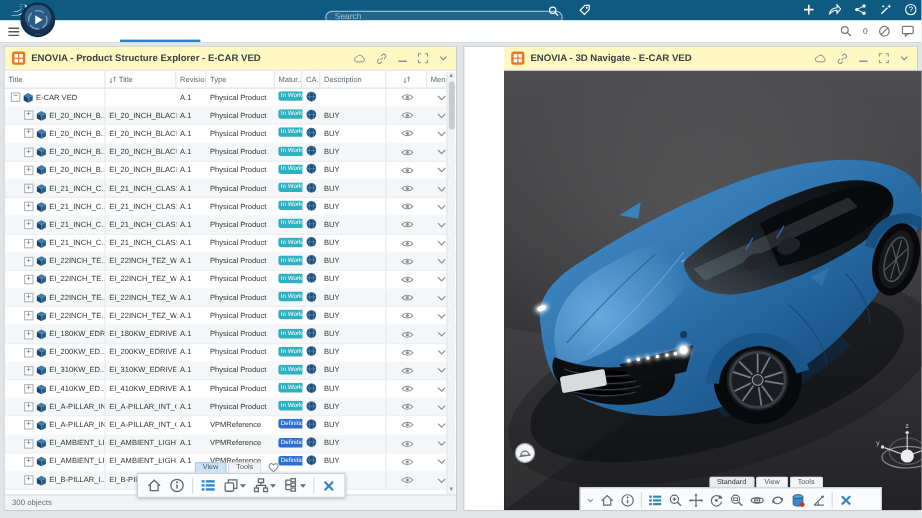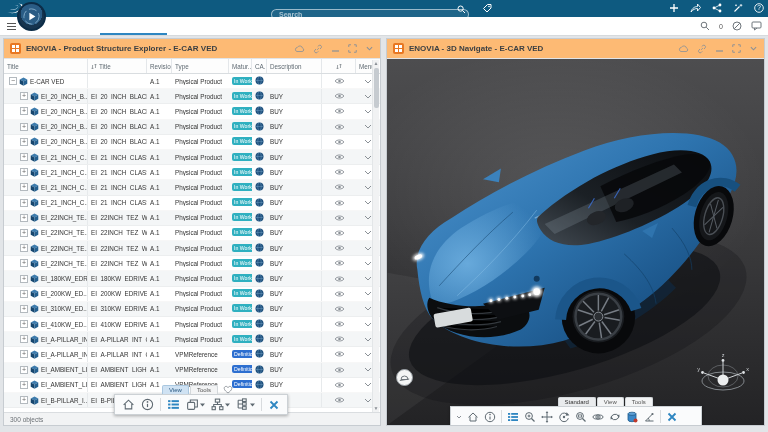--- a/index.html
+++ b/index.html
@@ -13,40 +13,40 @@
   .swoosh { position:absolute; left:4px; top:2px; }
   .compass-logo { position:absolute; left:17px; top:2px; width:29px; height:29px; border-radius:50%;
     background:radial-gradient(circle at 50% 40%, #2a5c85 0 55%, #16344f 56% 100%);
     border:2px solid #0c2c47; z-index:5; display:flex; align-items:center; justify-content:center; }
   .compass-logo svg { display:block; }
   .brand { position:absolute; left:55px; top:3px; color:#fff; font-size:8.5px; letter-spacing:.2px; white-space:nowrap; }
   .brand b { font-weight:bold; }
   .searchwrap { position:absolute; left:271px; top:3px; width:198px; height:11px; }
   .searchwrap input { width:100%; height:100%; border-radius:6px; border:1px solid rgba(255,255,255,.55);
     background:rgba(255,255,255,.07); color:#fff; font-size:7px; padding:0 16px 0 7px; outline:none;
-    font-family:"Liberation Sans",sans-serif;font-weight:bold; }
+    font-family:"Liberation Sans",sans-serif; }
   .searchwrap input::placeholder { color:rgba(255,255,255,.6); }
   .searchwrap .mag { position:absolute; right:3px; top:1.5px; }
   .tag-ic { position:absolute; left:482px; top:3px; }
   .top-icons { position:absolute; right:4px; top:3px; display:flex; gap:11px; align-items:center; }
   .top-icons svg { display:block; }
 
   
   .subbar { position:absolute; left:0; top:17px; width:768px; height:19px; background:#fff;
     border-bottom:1px solid #d6dadd; }
   .hamburger { position:absolute; left:6px; top:5px; }
   .tab-indicator { position:absolute; left:100px; bottom:0; width:67px; height:2px; background:var(--accent,#2e86c1); }
   .sub-icons { position:absolute; right:6px; top:4px; display:flex; gap:9px; align-items:center; }
   .sub-icons .cnt { font-size:7px; color:#555; }
 
   
   .panel { position:absolute; top:38px; height:388px; background:#fff; border:1px solid #c7ccd1; }
   .panel-left { left:3px;  width:378px; }
-  .panel-right{ left:386px; width:379px; }
-  .phead { height:20px; display:flex; align-items:center; padding:0 6px; gap:5px; border-bottom:1px solid #e1e4e7; background:#fdba74; }
+  .panel-right{ left:386px; width:379px;padding-left:33px; }
+  .phead { height:20px; display:flex; align-items:center; padding:0 6px; gap:5px; border-bottom:1px solid #e1e4e7; background:#fef9c3; }
   .widget-ic { width:11px; height:11px; border-radius:2px; background:var(--widget,#e87722);
     display:grid; grid-template-columns:3px 3px; grid-gap:1.5px; align-content:center; justify-content:center; flex:none; }
   .widget-ic i { width:3px; height:3px; background:#fff; display:block; }
   .ptitle { font-size:8px; font-weight:bold; color:#3c4043; white-space:nowrap; overflow:hidden; flex:1; }
   .phicons { display:flex; gap:8px; align-items:center; }
   .phicons svg { display:block; }
 
   
   .thead, .trow { display:grid; grid-template-columns:84px 59px 25px 57px 23px 15px 55px 34px 24px; align-items:center; }
   .thead { height:15px; border-bottom:1px solid #d9dde0; background:#fdfdfd; font-size:6.3px; color:#5f6a72; }

